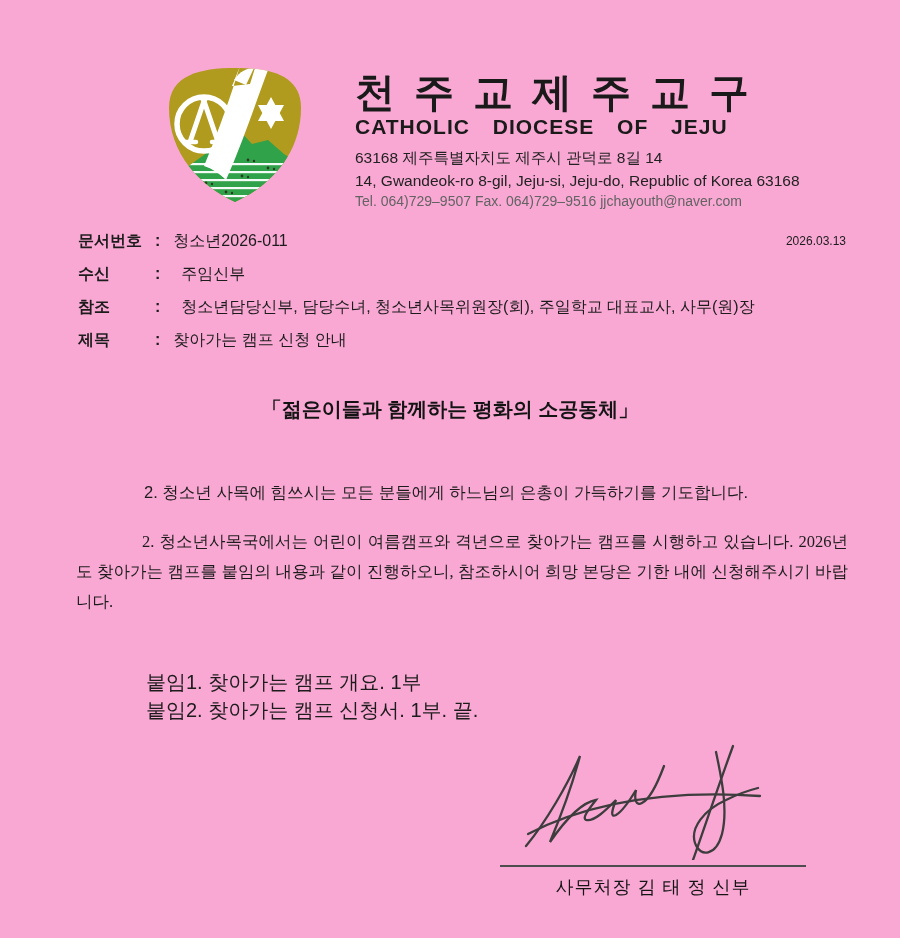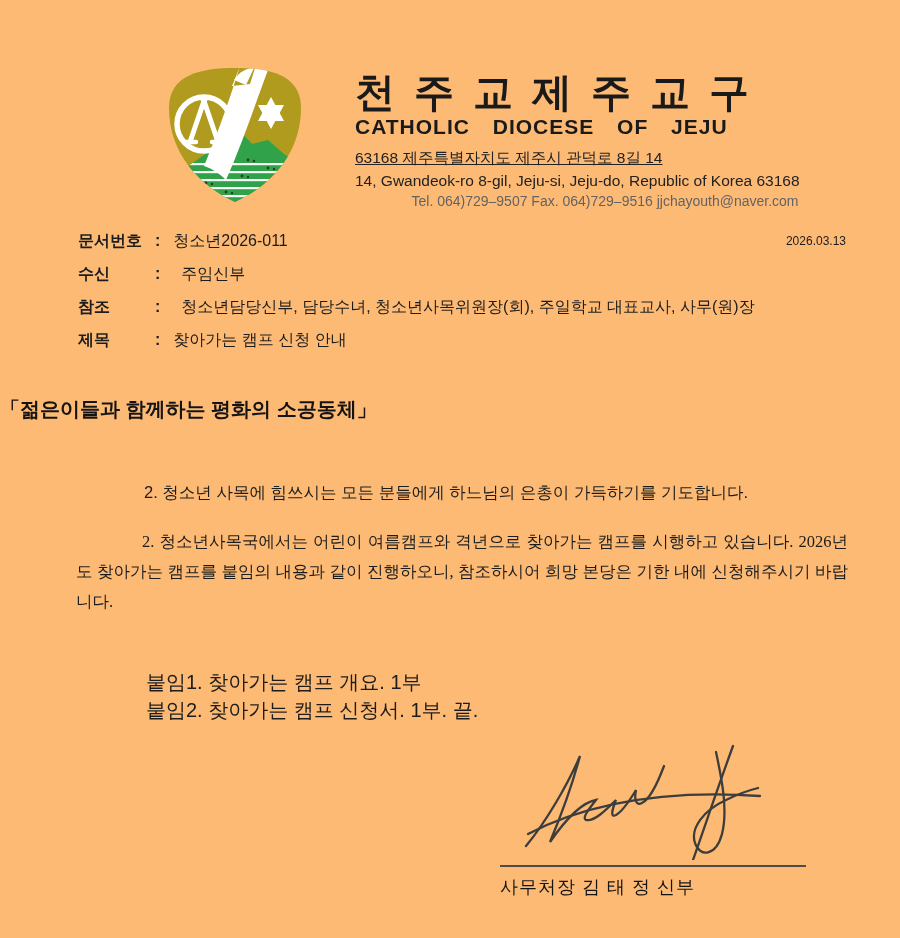--- a/index.html
+++ b/index.html
@@ -2,72 +2,72 @@
 <html><head>
 <meta charset="utf-8">
 <style>
   * { margin: 0; padding: 0; box-sizing: border-box; }
   html, body { background: #ffffff; }
   body { font-family: "Liberation Sans", "DejaVu Sans", sans-serif; color: #1c1c1c; }
   .page {
     position: relative;
     width: 900px;
     height: 938px;
-    background: #fdba74;
+    background: #f9a8d4;
     overflow: hidden;
     padding-left: 40px;
   }
 
   
   .logo { position: absolute; left: 156px; top: 66px; width: 158px; height: 138px; }
   .header-text { position: absolute; left: 355px; top: 70px; width: 500px; }
   .title-kr {
     font-size: 40px; font-weight: bold; letter-spacing: 19px;
     line-height: 44px; color: #1a1a1a; white-space: nowrap;
   }
   .title-en {
     font-size: 21px; font-weight: bold; letter-spacing: 1px; word-spacing: 16px;
     margin-top: 1px; color: #1a1a1a; white-space: nowrap;
   }
-  .addr-kr { font-size: 15.5px; margin-top: 9px; color: #222; white-space: nowrap; text-decoration: underline; }
+  .addr-kr { font-size: 15.5px; margin-top: 9px; color: #222; white-space: nowrap; }
   .addr-en { font-size: 15.5px; margin-top: 3px; color: #222; white-space: nowrap; }
-  .tel-line { font-size: 14px; margin-top: 3px; color: #636363; white-space: nowrap; text-align: center; }
+  .tel-line { font-size: 14px; margin-top: 3px; color: #636363; white-space: nowrap; }
 
   
   .docinfo { position: absolute; left: 78px; top: 230px; width: 768px; font-size: 16px; }
   .docrow { position: relative; display: flex; align-items: flex-start; margin-bottom: 11px; line-height: 22px; }
   .doclabel {
     display: inline-block; width: 74px; font-weight: bold;
     text-align: justify; text-align-last: justify; flex: 0 0 74px;
   }
   .doccolon { font-weight: bold; margin-left: 3px; flex: 0 0 auto; }
   .docvalue { margin-left: 13px; }
   .docvalue.pad { margin-left: 21px; }
   .docvalue.wrap { width: 592px; word-break: break-all; }
   .docdate { position: absolute; right: 0; top: 0; font-size: 12px; color: #1c1c1c; }
 
   
   .subject-heading {
     position: absolute; left: 0; top: 396px; width: 900px;
-    text-align: left; font-size: 20px; font-weight: bold; color: #141414;
+    text-align: center; font-size: 20px; font-weight: bold; color: #141414;
   }
   .para { font-size: 16.5px; line-height: 30px; color: #1c1c1c; }
   .para1 { position: absolute; left: 78px; top: 477px; width: 770px; text-indent: 66px; }
   .para2 {
     position: absolute; left: 76px; top: 527px; width: 772px;
     text-align: justify; word-break: break-all; text-indent: 66px; font-family: Liberation Serif, serif;
   }
   .attachments { position: absolute; left: 146px; top: 668px; font-size: 20px; line-height: 28px; }
 
   
   .sig-svg { position: absolute; left: 520px; top: 740px; width: 250px; height: 120px; }
   .sig-line { position: absolute; left: 500px; top: 865px; width: 306px; height: 2px; background: #4d4d4d; }
   .sig-name {
     position: absolute; left: 500px; top: 875px; width: 306px;
-    text-align: left; font-size: 18px; letter-spacing: 1px; color: #141414;
+    text-align: center; font-size: 18px; letter-spacing: 1px; color: #141414;
   }
 </style>
 </head>
 <body>
 
 <div class="page">
 
   <svg class="logo" viewBox="0 0 158 138" xmlns="http://www.w3.org/2000/svg">
     <defs>
       <clipPath id="shieldClip">

